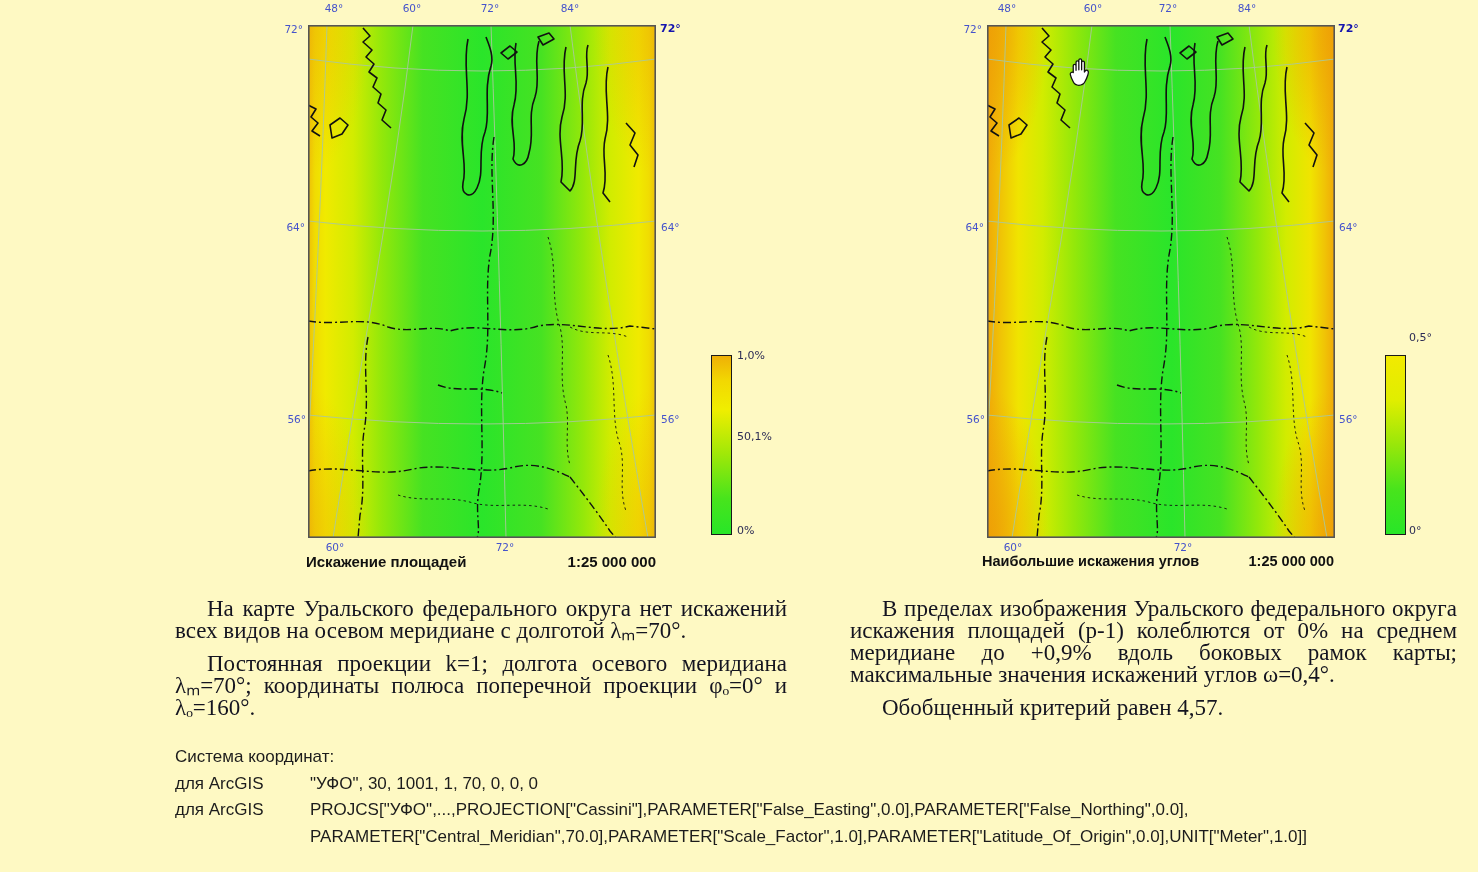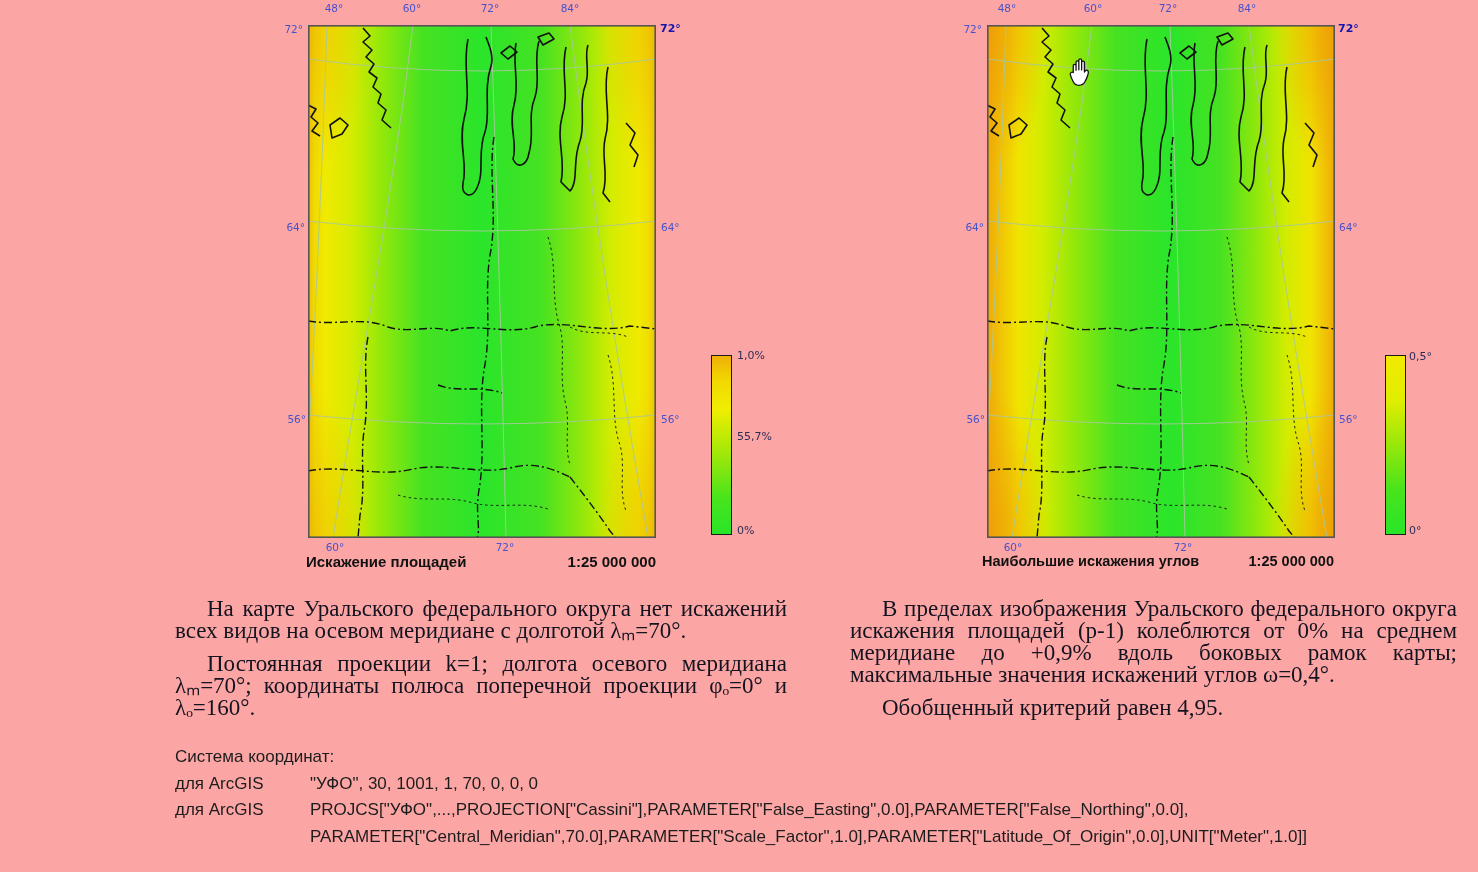--- a/index.html
+++ b/index.html
@@ -1,16 +1,16 @@
 <!DOCTYPE html>
 <html><head>
 <meta charset="utf-8">
 <style>
   html,body{margin:0;padding:0;background:#fff;}
-  #page{position:relative;width:1478px;height:872px;background:#fca5a5;overflow:hidden;
+  #page{position:relative;width:1478px;height:872px;background:#fef9c3;overflow:hidden;
         font-family:"Liberation Sans",sans-serif;}
   svg.map{position:absolute;width:348px;height:513px;}
   #map-left{left:308px;top:25px;}
   #map-right{left:987px;top:25px;}
   .glabel{position:absolute;font-size:10.5px;color:#4553cb;width:26px;text-align:center;
           font-family:"DejaVu Sans",sans-serif;letter-spacing:0px;}
   .glabel.rt{text-align:left;width:30px;}
   .glabel.lf{text-align:right;width:24px;}
   .glabel.bold{font-weight:bold;color:#1515ae;font-size:11px;}
   .caption-row{position:absolute;display:flex;justify-content:space-between;align-items:flex-end;
@@ -103,21 +103,21 @@
   <span class="glabel lf" style="left:281px;top:221px">64°</span>
   <span class="glabel lf" style="left:282px;top:413px">56°</span>
   <span class="glabel rt bold" style="left:660px;top:22px">72°</span>
   <span class="glabel rt" style="left:661px;top:221px">64°</span>
   <span class="glabel rt" style="left:661px;top:413px">56°</span>
   <span class="glabel" style="left:322px;top:541px">60°</span>
   <span class="glabel" style="left:492px;top:541px">72°</span>
 
   <div class="colorbar" id="cbar-left"></div>
   <span class="cbar-label" style="left:737px;top:349px">1,0%</span>
-  <span class="cbar-label" style="left:737px;top:430px">55,7%</span>
+  <span class="cbar-label" style="left:737px;top:430px">50,1%</span>
   <span class="cbar-label" style="left:737px;top:524px">0%</span>
 
   <div class="caption-row" id="caption-left">
     <span>Искажение площадей</span>
     <span>1:25 000 000</span>
   </div>
 
   <svg id="map-right" class="map" viewBox="0 0 348 513">
       <defs>
         <linearGradient id="mrg" x1="0" y1="0" x2="1" y2="0">
@@ -181,39 +181,39 @@
   <span class="glabel lf" style="left:958px;top:23px">72°</span>
   <span class="glabel lf" style="left:960px;top:221px">64°</span>
   <span class="glabel lf" style="left:961px;top:413px">56°</span>
   <span class="glabel rt bold" style="left:1338px;top:22px">72°</span>
   <span class="glabel rt" style="left:1339px;top:221px">64°</span>
   <span class="glabel rt" style="left:1339px;top:413px">56°</span>
   <span class="glabel" style="left:1000px;top:541px">60°</span>
   <span class="glabel" style="left:1170px;top:541px">72°</span>
 
   <div class="colorbar" id="cbar-right"></div>
-  <span class="cbar-label" style="left:1409px;top:350px">0,5°</span>
+  <span class="cbar-label" style="left:1409px;top:331px">0,5°</span>
   <span class="cbar-label" style="left:1409px;top:524px">0°</span>
 
   <div class="caption-row" id="caption-right">
     <span>Наибольшие искажения углов</span>
     <span>1:25 000 000</span>
   </div>
 
   <svg id="hand-cursor" viewBox="0 0 24 26">
     <path d="M6.2,14 L6.2,8 C6.2,6.5 8.6,6.5 8.6,8 L8.6,12 L8.6,5 C8.6,3.4 11,3.4 11,5 L11,11.5 L11,3.4 C11,1.8 13.4,1.8 13.4,3.4 L13.4,11.5 L13.4,5.2 C13.4,3.7 15.8,3.7 15.8,5.2 L15.8,13.5 C15.8,13.5 16.8,11.4 18.3,12 C19.8,12.6 19.2,14.4 18.7,16 C18.1,18 17.2,20 16.2,21.8 C15.2,23.7 13.4,24.8 11,24.8 C8.6,24.8 7.2,23.8 6.2,21.8 C5.2,19.8 4.1,17.2 3.7,15.6 C3.3,14.2 5.2,13 6.2,14 Z" fill="#ffffff" stroke="#111111" stroke-width="1.1" stroke-linejoin="round"></path>
   </svg>
 
   <div class="bodytext" id="text-left">
     <p>На карте Уральского федерального округа нет искажений всех видов на осевом меридиане с долготой λₘ=70°.</p>
     <p>Постоянная проекции k=1; долгота осевого меридиана λₘ=70°; координаты полюса поперечной проекции φₒ=0° и λₒ=160°.</p>
   </div>
   <div class="bodytext" id="text-right">
     <p>В пределах изображения Уральского федерального округа искажения площадей (p-1) колеблются от 0%  на среднем меридиане до +0,9% вдоль боковых рамок карты; максимальные значения искажений углов ω=0,4°.</p>
-    <p>Обобщенный критерий равен 4,95.</p>
+    <p>Обобщенный критерий равен 4,57.</p>
   </div>
 
   <div id="coords">
     <div>Система координат:</div>
     <div class="crow">
       <span class="clabel">для ArcGIS</span>
       <span class="cval">"УФО", 30, 1001, 1, 70, 0, 0, 0</span>
     </div>
     <div class="crow">
       <span class="clabel">для ArcGIS</span>

